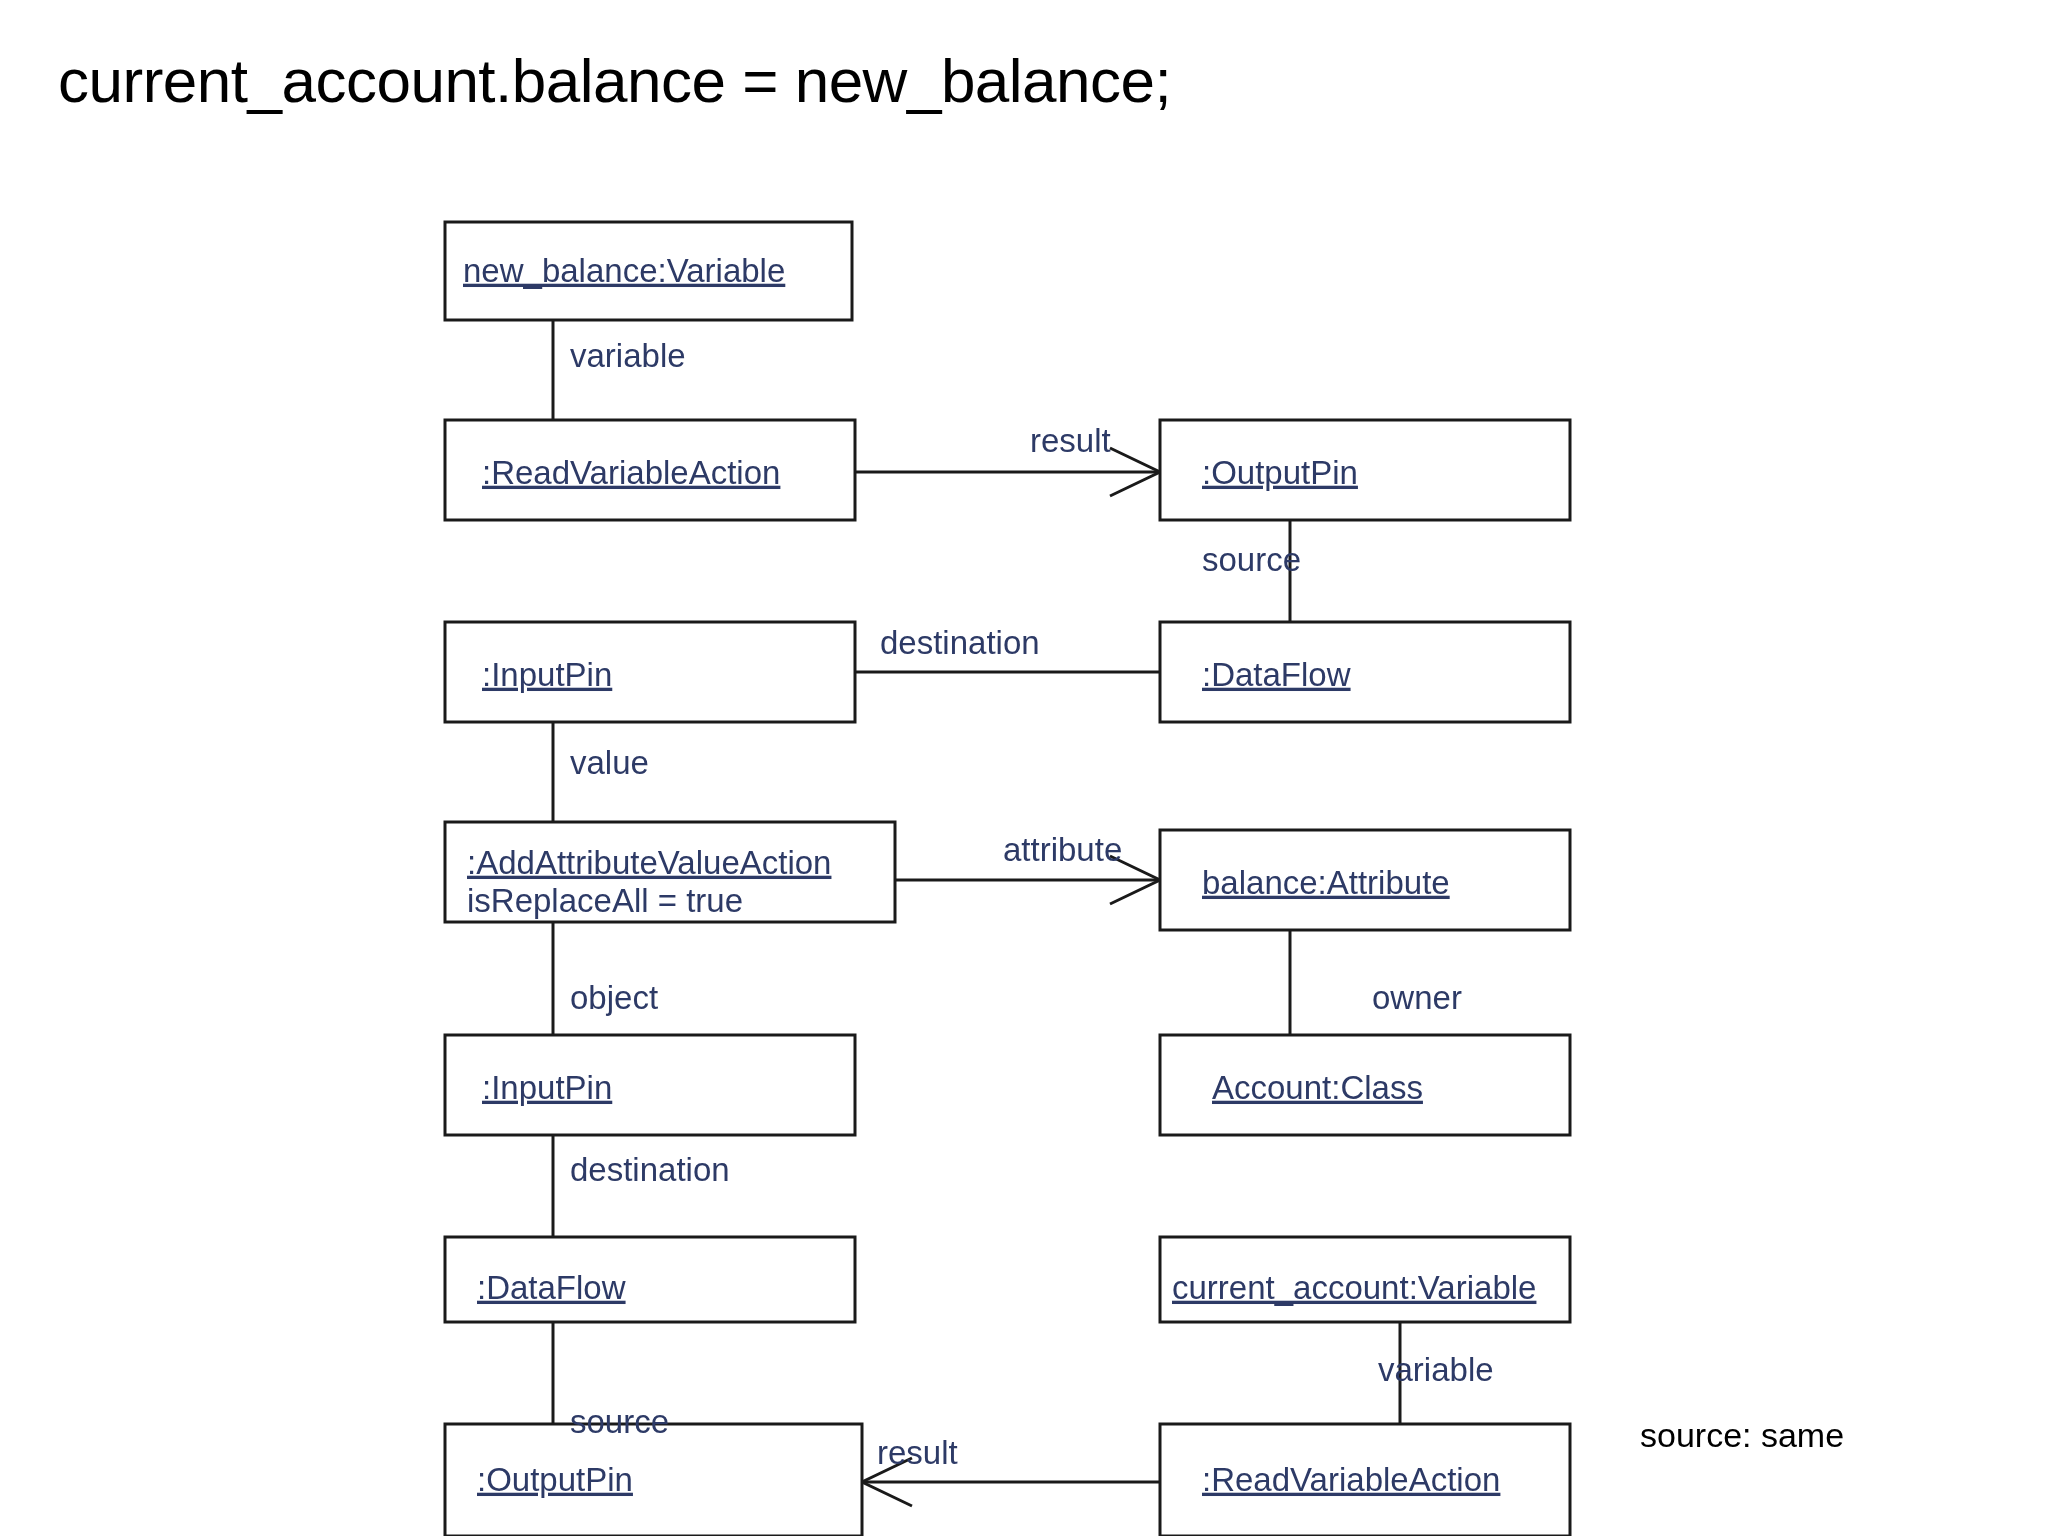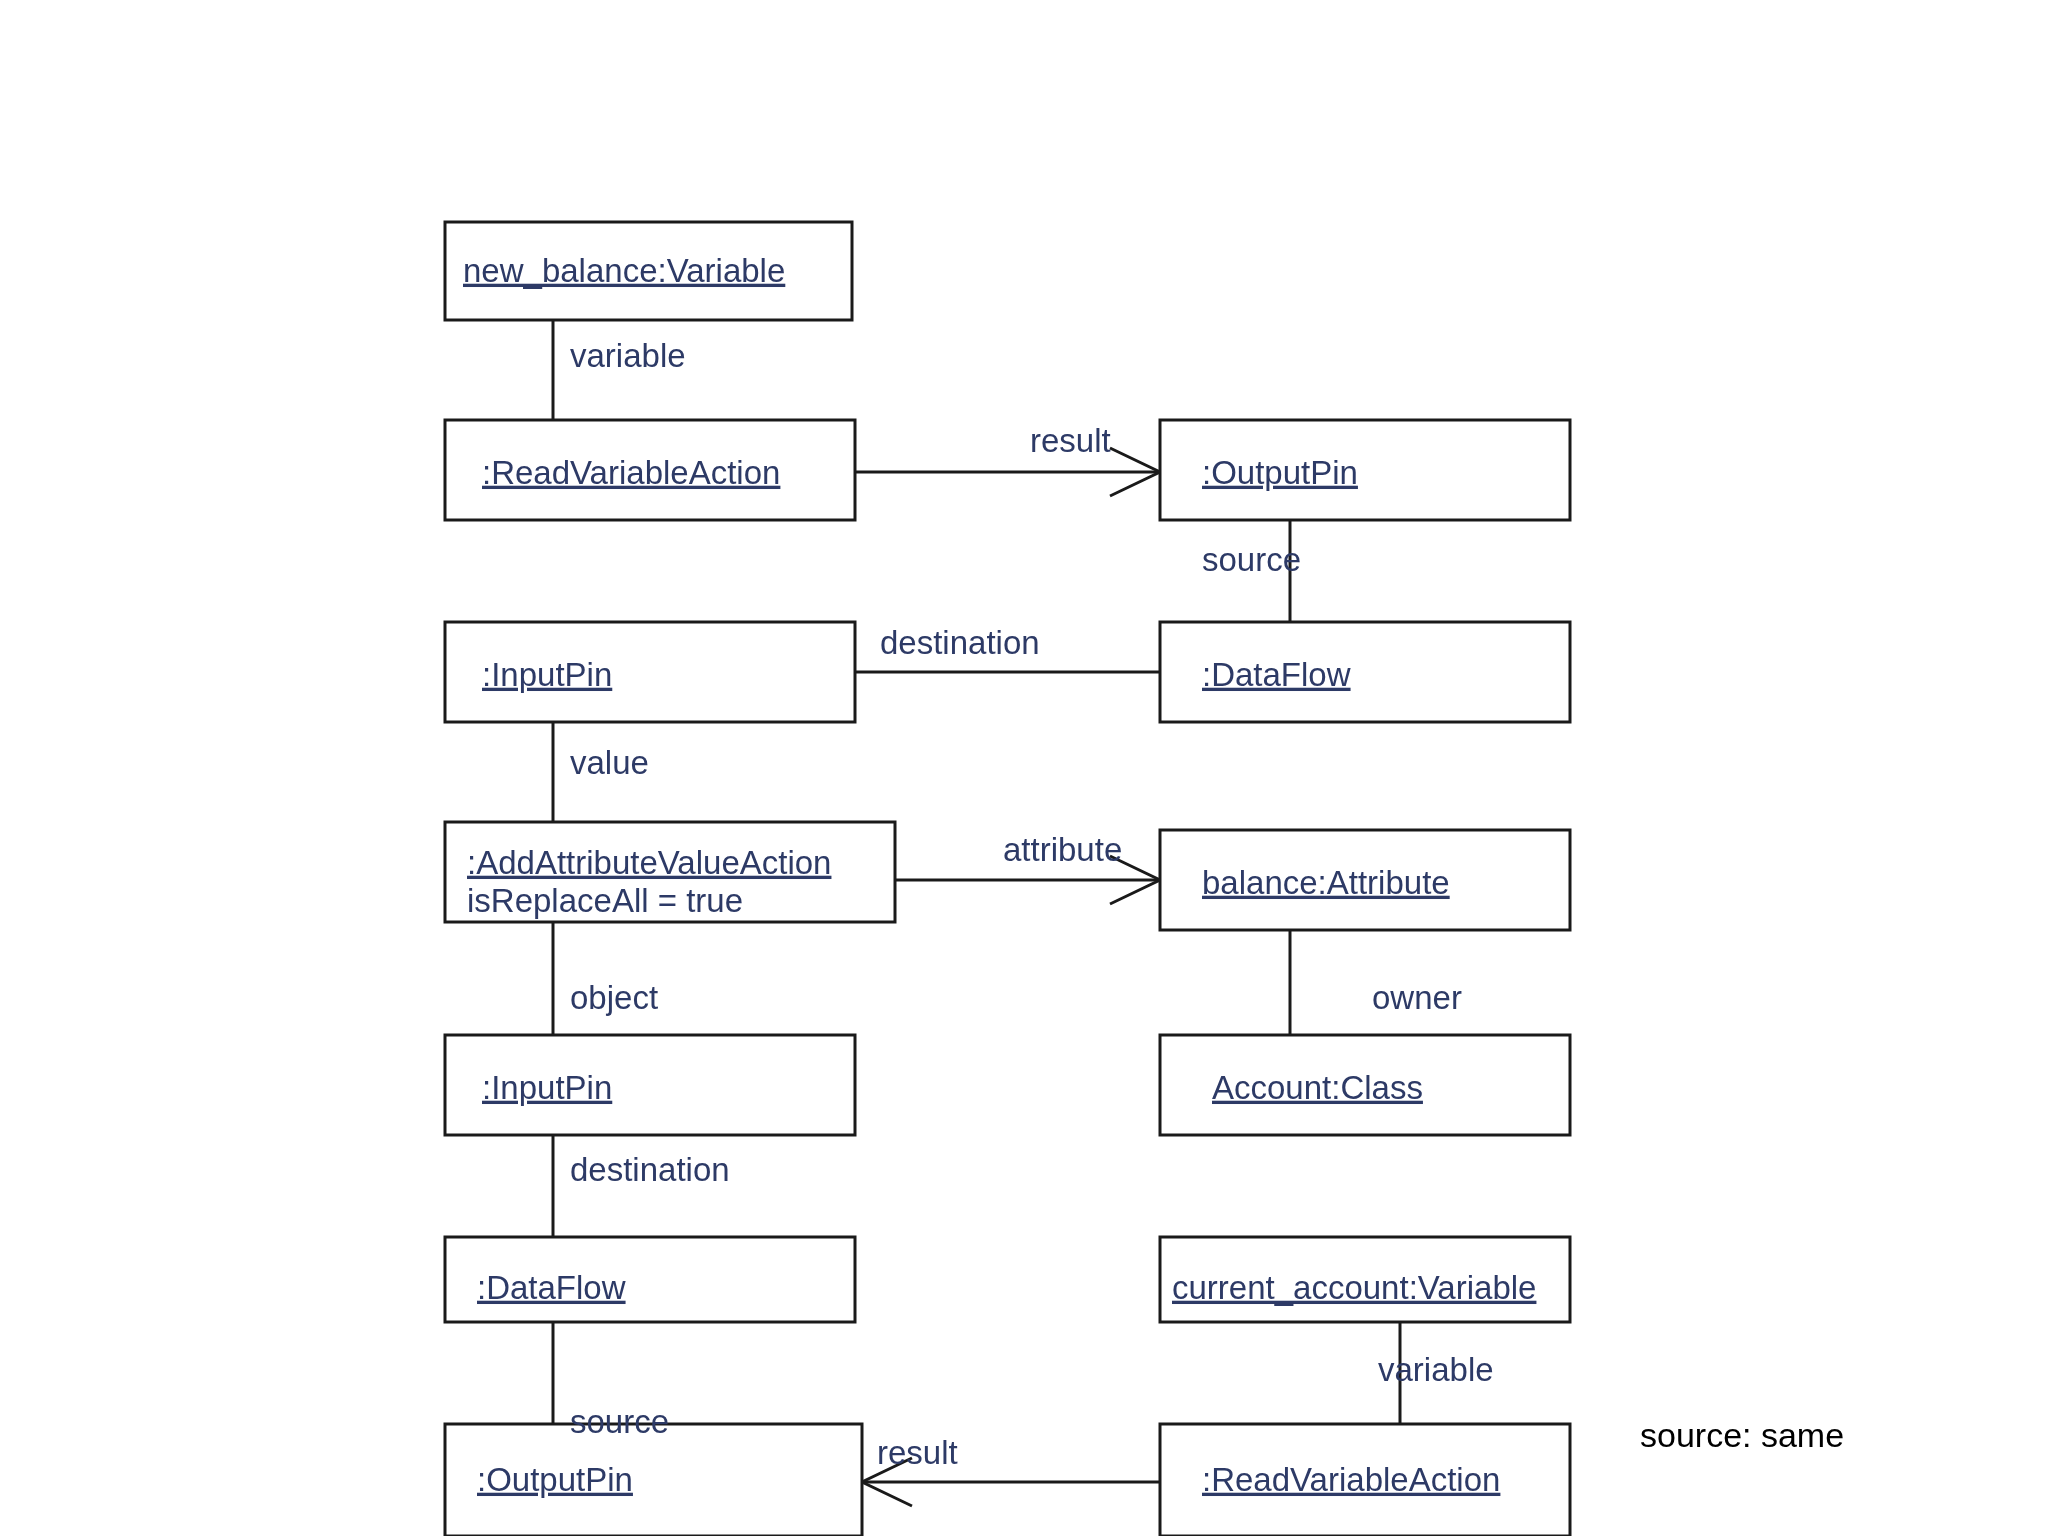--- a/index.html
+++ b/index.html
@@ -78,20 +78,21 @@
     stroke-width: 3;
     fill: none;
     stroke-linecap: butt;
   }
 </style>
 </head>
 <body>
 
 <div id="canvas">
 
+  <div id="title">current_account.balance = new_balance;</div>
 
   <svg id="diagram" viewBox="0 0 2048 1536" xmlns="http://www.w3.org/2000/svg">
 
     <g>
       <line class="link-line" x1="553" y1="320" x2="553" y2="420"></line>
     </g>
 
     <g>
       <line class="link-line" x1="855" y1="472" x2="1160" y2="472"></line>
       <path class="arrow-open" d="M 1110 448 L 1160 472 L 1110 496"></path>

